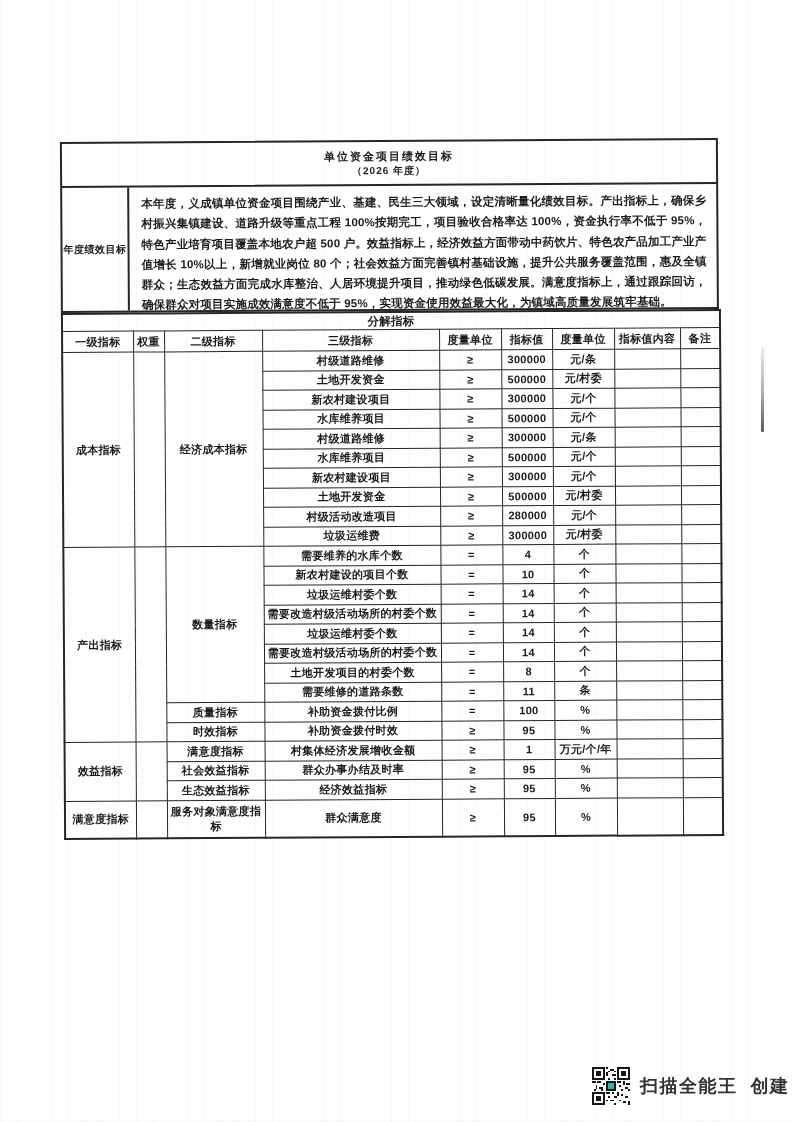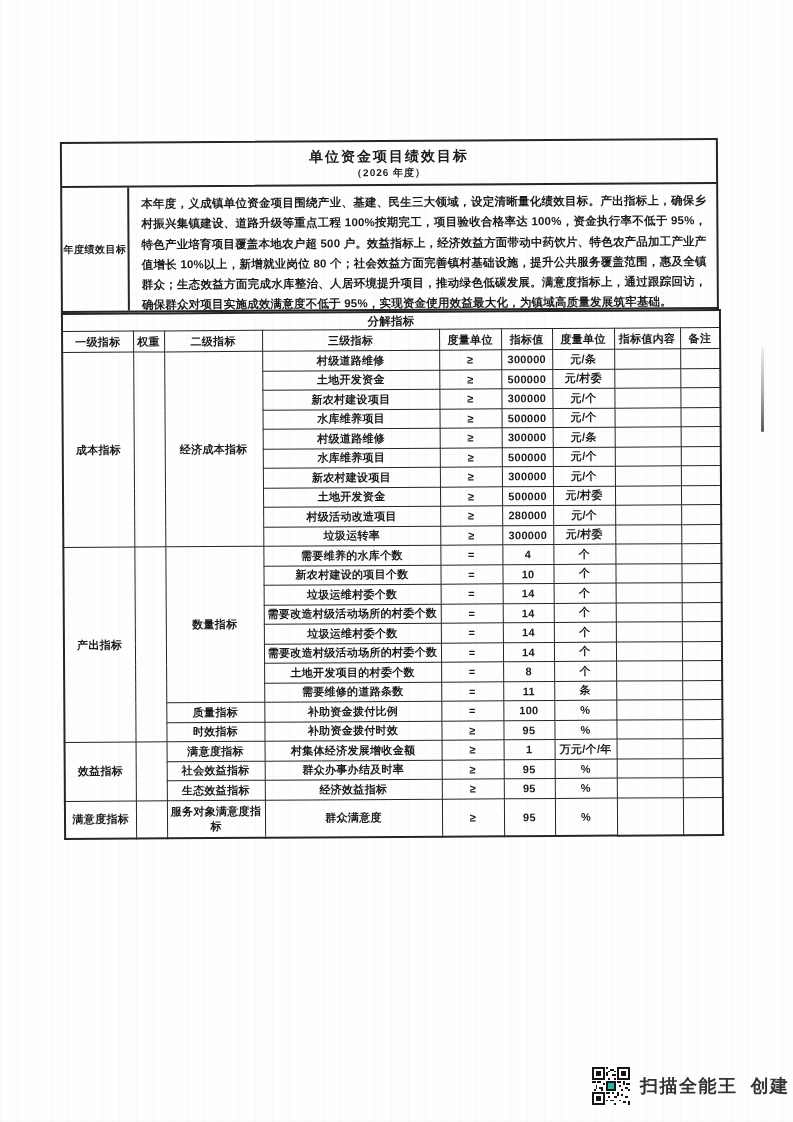--- a/index.html
+++ b/index.html
@@ -18,21 +18,21 @@
   }
   .doc{
     position:absolute;left:62px;top:140px;width:658px;
     transform:rotate(-0.35deg);transform-origin:50% 50%;
   }
   .title-box{
     box-sizing:border-box;height:46px;border:2px solid #262626;
     display:flex;flex-direction:column;align-items:center;justify-content:center;
     line-height:1.35;
   }
-  .title-box .t1{font-size:14px;font-weight:700;letter-spacing:2px;}
+  .title-box .t1{font-size:11px;font-weight:700;letter-spacing:2px;}
   .title-box .t2{font-size:10px;font-weight:700;letter-spacing:1px;}
   .annual{
     box-sizing:border-box;border:2px solid #262626;border-top:none;
     height:125px;display:flex;
   }
   .annual-label{
     box-sizing:border-box;width:67px;border-right:2px solid #262626;
     display:flex;align-items:center;justify-content:center;
     font-size:10px;font-weight:700;letter-spacing:0.5px;
   }
@@ -185,21 +185,21 @@
     </tr>
     <tr class="r">
       <td>村级活动改造项目</td>
       <td class="sym">≥</td>
       <td>280000</td>
       <td>元/个</td>
       <td></td>
       <td></td>
     </tr>
     <tr class="r">
-      <td>垃圾运转率</td>
+      <td>垃圾运维费</td>
       <td class="sym">≥</td>
       <td>300000</td>
       <td>元/村委</td>
       <td></td>
       <td></td>
     </tr>
 
     <tr class="r">
       <td rowspan="10">产出指标</td>
       <td rowspan="10"></td>

